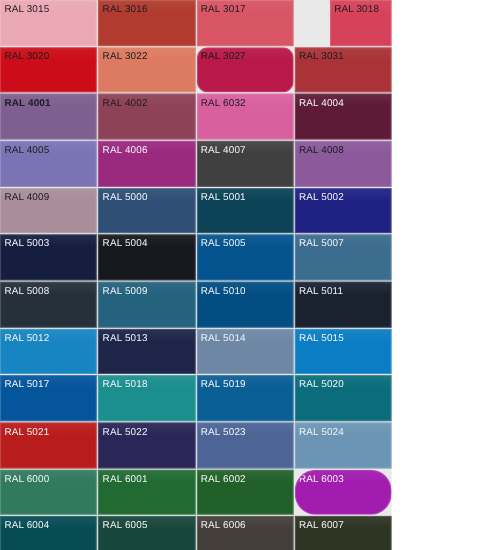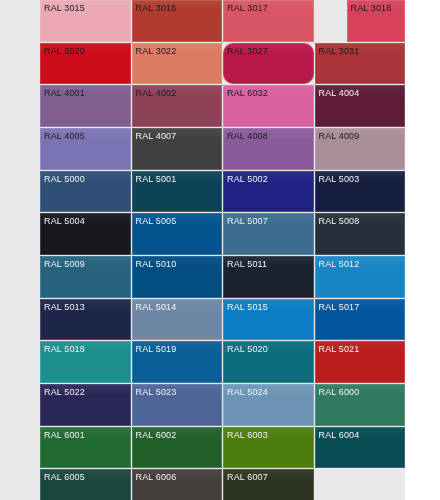--- a/index.html
+++ b/index.html
@@ -11,25 +11,24 @@
     width: 440px;
     height: 500px;
     overflow: hidden;
     font-family: "Liberation Sans", sans-serif;
   }
   #ral-grid {
     display: grid;
     grid-template-columns: repeat(4, 1fr);
     grid-auto-rows: 41.66px;
     gap: 1px;
-    width: 405px;
+    width: 356px;
     height: 500px;
     background: #e9e9ea;
     box-sizing: border-box;
-    padding-left: 40px;
   }
   .swatch {
     position: relative;
     overflow: hidden;
     box-sizing: border-box;
     border: 1px solid rgba(255,255,255,0.18);
   }
   .swatch::after {
     content: "";
     position: absolute;
@@ -73,35 +72,38 @@
     </div>
     <div class="swatch" style="background: rgb(221, 122, 98);">
       <span class="swatch-label lbl-dark">RAL 3022</span>
     </div>
     <div class="swatch" style="background: rgb(185, 24, 74); border-radius: 10px;">
       <span class="swatch-label lbl-dark">RAL 3027</span>
     </div>
     <div class="swatch" style="background: rgb(169, 51, 55);">
       <span class="swatch-label lbl-dark">RAL 3031</span>
     </div>
-    <div class="swatch" style="background: rgb(126, 95, 143);">
+    <div class="swatch" style="background: rgb(126, 95, 143); font-weight: bold;">
       <span class="swatch-label lbl-dark">RAL 4001</span>
     </div>
     <div class="swatch" style="background: rgb(142, 66, 87);">
       <span class="swatch-label lbl-dark">RAL 4002</span>
     </div>
     <div class="swatch" style="background: rgb(216, 96, 159);">
       <span class="swatch-label lbl-dark">RAL 6032</span>
     </div>
     <div class="swatch" style="background: rgb(94, 27, 55);">
       <span class="swatch-label lbl-light">RAL 4004</span>
     </div>
     <div class="swatch" style="background: rgb(123, 116, 180);">
       <span class="swatch-label lbl-dark">RAL 4005</span>
     </div>
+    <div class="swatch" style="background: rgb(153, 42, 126);">
+      <span class="swatch-label lbl-light">RAL 4006</span>
+    </div>
     <div class="swatch" style="background: #404040;">
       <span class="swatch-label lbl-light">RAL 4007</span>
     </div>
     <div class="swatch" style="background: rgb(139, 90, 155);">
       <span class="swatch-label lbl-dark">RAL 4008</span>
     </div>
     <div class="swatch" style="background: rgb(169, 142, 153);">
       <span class="swatch-label lbl-dark">RAL 4009</span>
     </div>
     <div class="swatch" style="background: rgb(47, 79, 118);">
@@ -175,21 +177,21 @@
     </div>
     <div class="swatch" style="background: rgb(49, 121, 95);">
       <span class="swatch-label lbl-light">RAL 6000</span>
     </div>
     <div class="swatch" style="background: rgb(33, 107, 50);">
       <span class="swatch-label lbl-light">RAL 6001</span>
     </div>
     <div class="swatch" style="background: rgb(34, 96, 42);">
       <span class="swatch-label lbl-light">RAL 6002</span>
     </div>
-    <div class="swatch" style="background: #4d7c0f;">
+    <div class="swatch" style="background: #a21caf; border-radius: 19px;">
       <span class="swatch-label lbl-light">RAL 6003</span>
     </div>
     <div class="swatch" style="background: rgb(7, 76, 83);">
       <span class="swatch-label lbl-light">RAL 6004</span>
     </div>
     <div class="swatch" style="background: rgb(25, 70, 60);">
       <span class="swatch-label lbl-light">RAL 6005</span>
     </div>
     <div class="swatch" style="background: rgb(67, 62, 57);">
       <span class="swatch-label lbl-light">RAL 6006</span>

